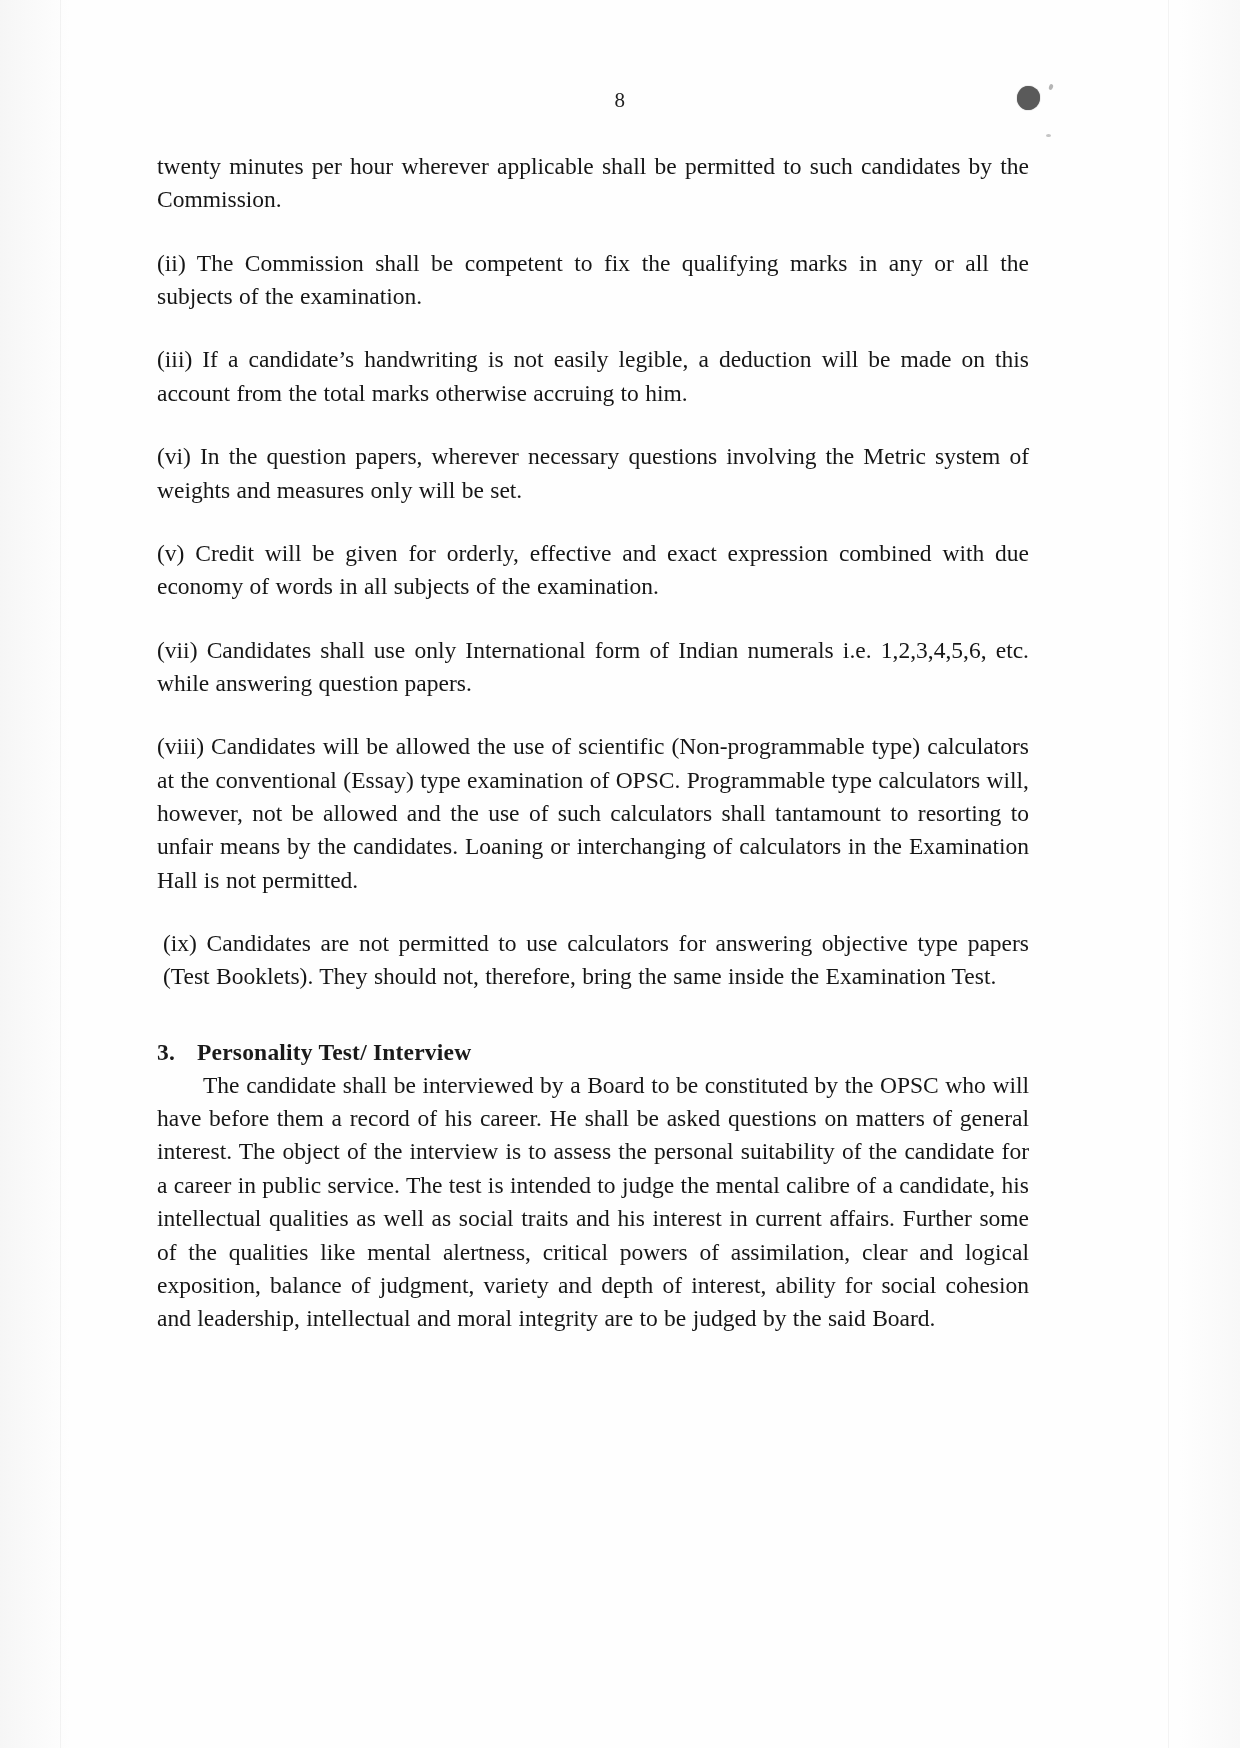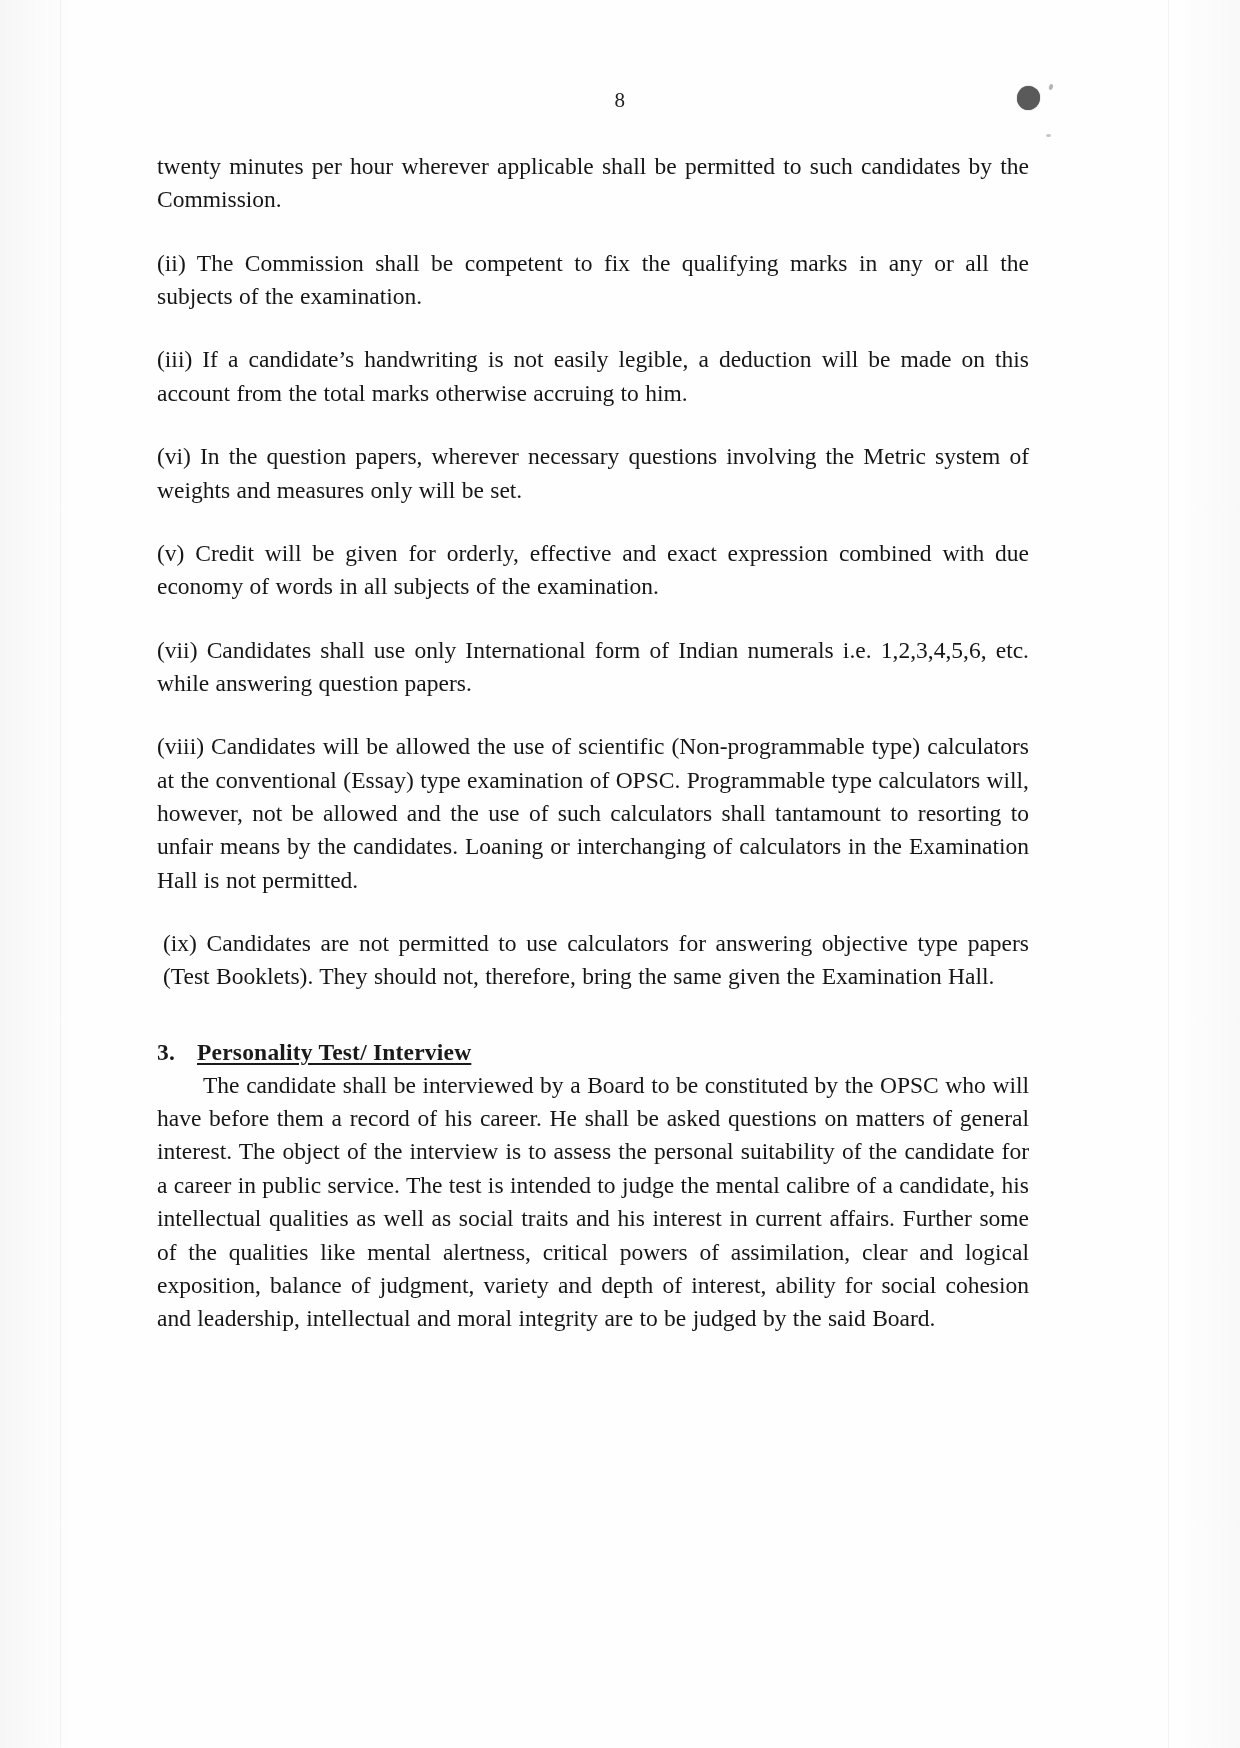--- a/index.html
+++ b/index.html
@@ -119,21 +119,20 @@
     display: flex;
     align-items: baseline;
     gap: 0;
     letter-spacing: 0.2px;
   }
   h3.section-heading .num {
     width: 40px;
     flex: none;
   }
   h3.section-heading .title {
-    text-decoration: underline;
     text-underline-offset: 3px;
     text-decoration-thickness: 2px;
   }
 
   .after-heading { margin-top: 30px; }
 </style>
 </head>
 <body>
 
 <div id="page">
@@ -157,21 +156,21 @@
 
 
     <p class="para">(vi) In the question papers, wherever necessary questions involving the Metric system of weights and measures only will be set.</p>
 
     <p class="para">(v) Credit will be given for orderly, effective and exact expression combined with due economy of words in all subjects of the examination.</p>
 
     <p class="para">(vii) Candidates shall use only International form of Indian numerals i.e. 1,2,3,4,5,6, etc. while answering question papers.</p>
 
     <p class="para">(viii) Candidates will be allowed the use of scientific (Non-programmable type) calculators at the conventional (Essay) type examination of OPSC. Programmable type calculators will, however, not be allowed and the use of such calculators shall tantamount to resorting to unfair means by the candidates. Loaning or interchanging of calculators in the Examination Hall is not permitted.</p>
 
-    <p class="para indent-slight">(ix)  Candidates are not permitted to use calculators for answering objective type papers (Test Booklets). They should not, therefore, bring the same given the Examination Hall.</p>
+    <p class="para indent-slight">(ix)  Candidates are not permitted to use calculators for answering objective type papers (Test Booklets). They should not, therefore, bring the same inside the Examination Test.</p>
 
     <h3 class="section-heading">
       <span class="num">3.</span>
       <span class="title">Personality Test/ Interview</span>
     </h3>
 
     <p class="para first-line-indent after-heading">The candidate shall be interviewed by a Board to be constituted by the OPSC who will have before them a record of his career. He shall be asked questions on matters of general interest. The object of the interview is to assess the personal suitability of the candidate for a career in public service. The test is intended to judge the mental calibre of a candidate, his intellectual qualities as well as social traits and his interest in current affairs. Further some of the qualities like mental alertness, critical powers of assimilation, clear and logical exposition, balance of judgment, variety and depth of interest, ability for social cohesion and leadership, intellectual and moral integrity are to be judged by the said Board.</p>
 
   </div>
 </div>

